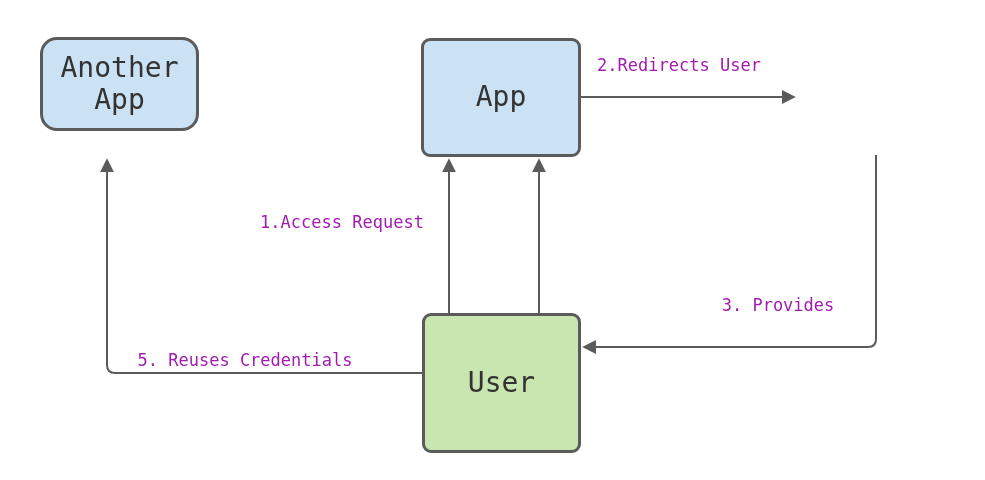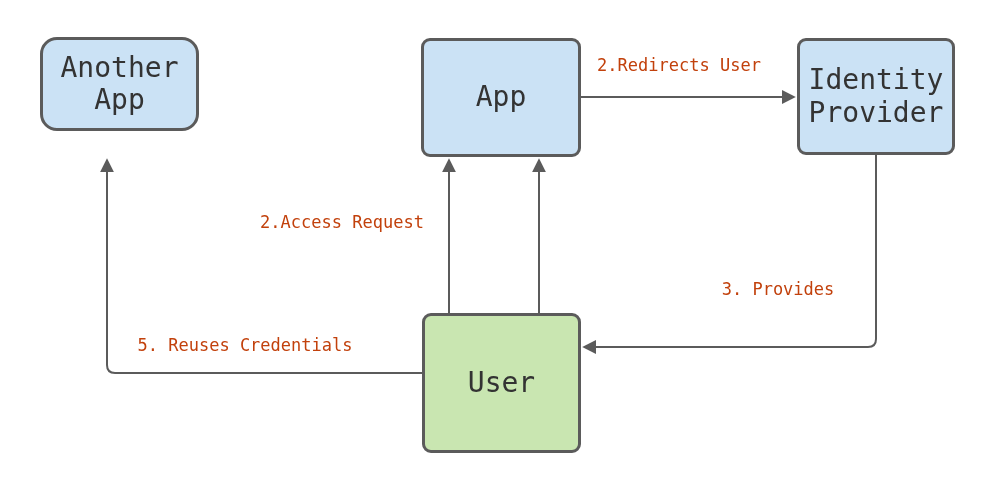--- a/index.html
+++ b/index.html
@@ -30,31 +30,31 @@
     font-size: 28px;
     line-height: 1.15;
   }
   .node-another-app { left: 40px;  top: 37px; width: 159px; height: 94px; border-radius: 17px; }
   .node-app         { left: 421px; top: 38px; width: 160px; height: 119px; }
   .node-idp         { left: 797px; top: 38px; width: 158px; height: 117px; }
   .node-user        { left: 422px; top: 313px; width: 159px; height: 140px; }
   .edge-label {
     position: absolute;
     transform: translate(-50%, -50%);
-    color: #c2410c;
+    color: #a21caf;
     font-size: 17px;
     line-height: 1.05;
     white-space: nowrap;
     text-align: center;
   }
   .label-1 { left: 342px; top: 223px; }
   .label-2 { left: 679px; top: 66px; }
-  .label-3 { left: 778px; top: 290px; }
+  .label-3 { left: 778px; top: 306px; }
   .label-4 { left: 648px; top: 216px; }
-  .label-5 { left: 245px; top: 346px; }
+  .label-5 { left: 245px; top: 361px; }
   svg.connector-layer {
     position: absolute;
     left: 0; top: 0;
     width: 985px;
     height: 480px;
     pointer-events: none;
   }
   svg.connector-layer path.edge {
     fill: none;
     stroke: #5b5b5b;
@@ -82,30 +82,26 @@
 
   <div class="node node-another-app" style="background-color: rgb(203, 226, 245);">
     <span>Another</span>
     <span>App</span>
   </div>
 
   <div class="node node-app" style="background-color: rgb(203, 226, 245);">
     <span>App</span>
   </div>
 
-  <div class="node node-idp" style="background-color: rgb(203, 226, 245);">
-    <span>Identity</span>
-    <span>Provider</span>
-  </div>
 
   <div class="node node-user" style="background-color: rgb(201, 230, 177);">
     <span>User</span>
   </div>
 
-  <div class="edge-label label-1">2.Access Request</div>
+  <div class="edge-label label-1">1.Access Request</div>
 
   <div class="edge-label label-2">2.Redirects User</div>
 
   <div class="edge-label label-3">
     <div>3. Provides</div>
   </div>
 
 
   <div class="edge-label label-5">5. Reuses Credentials</div>
 

